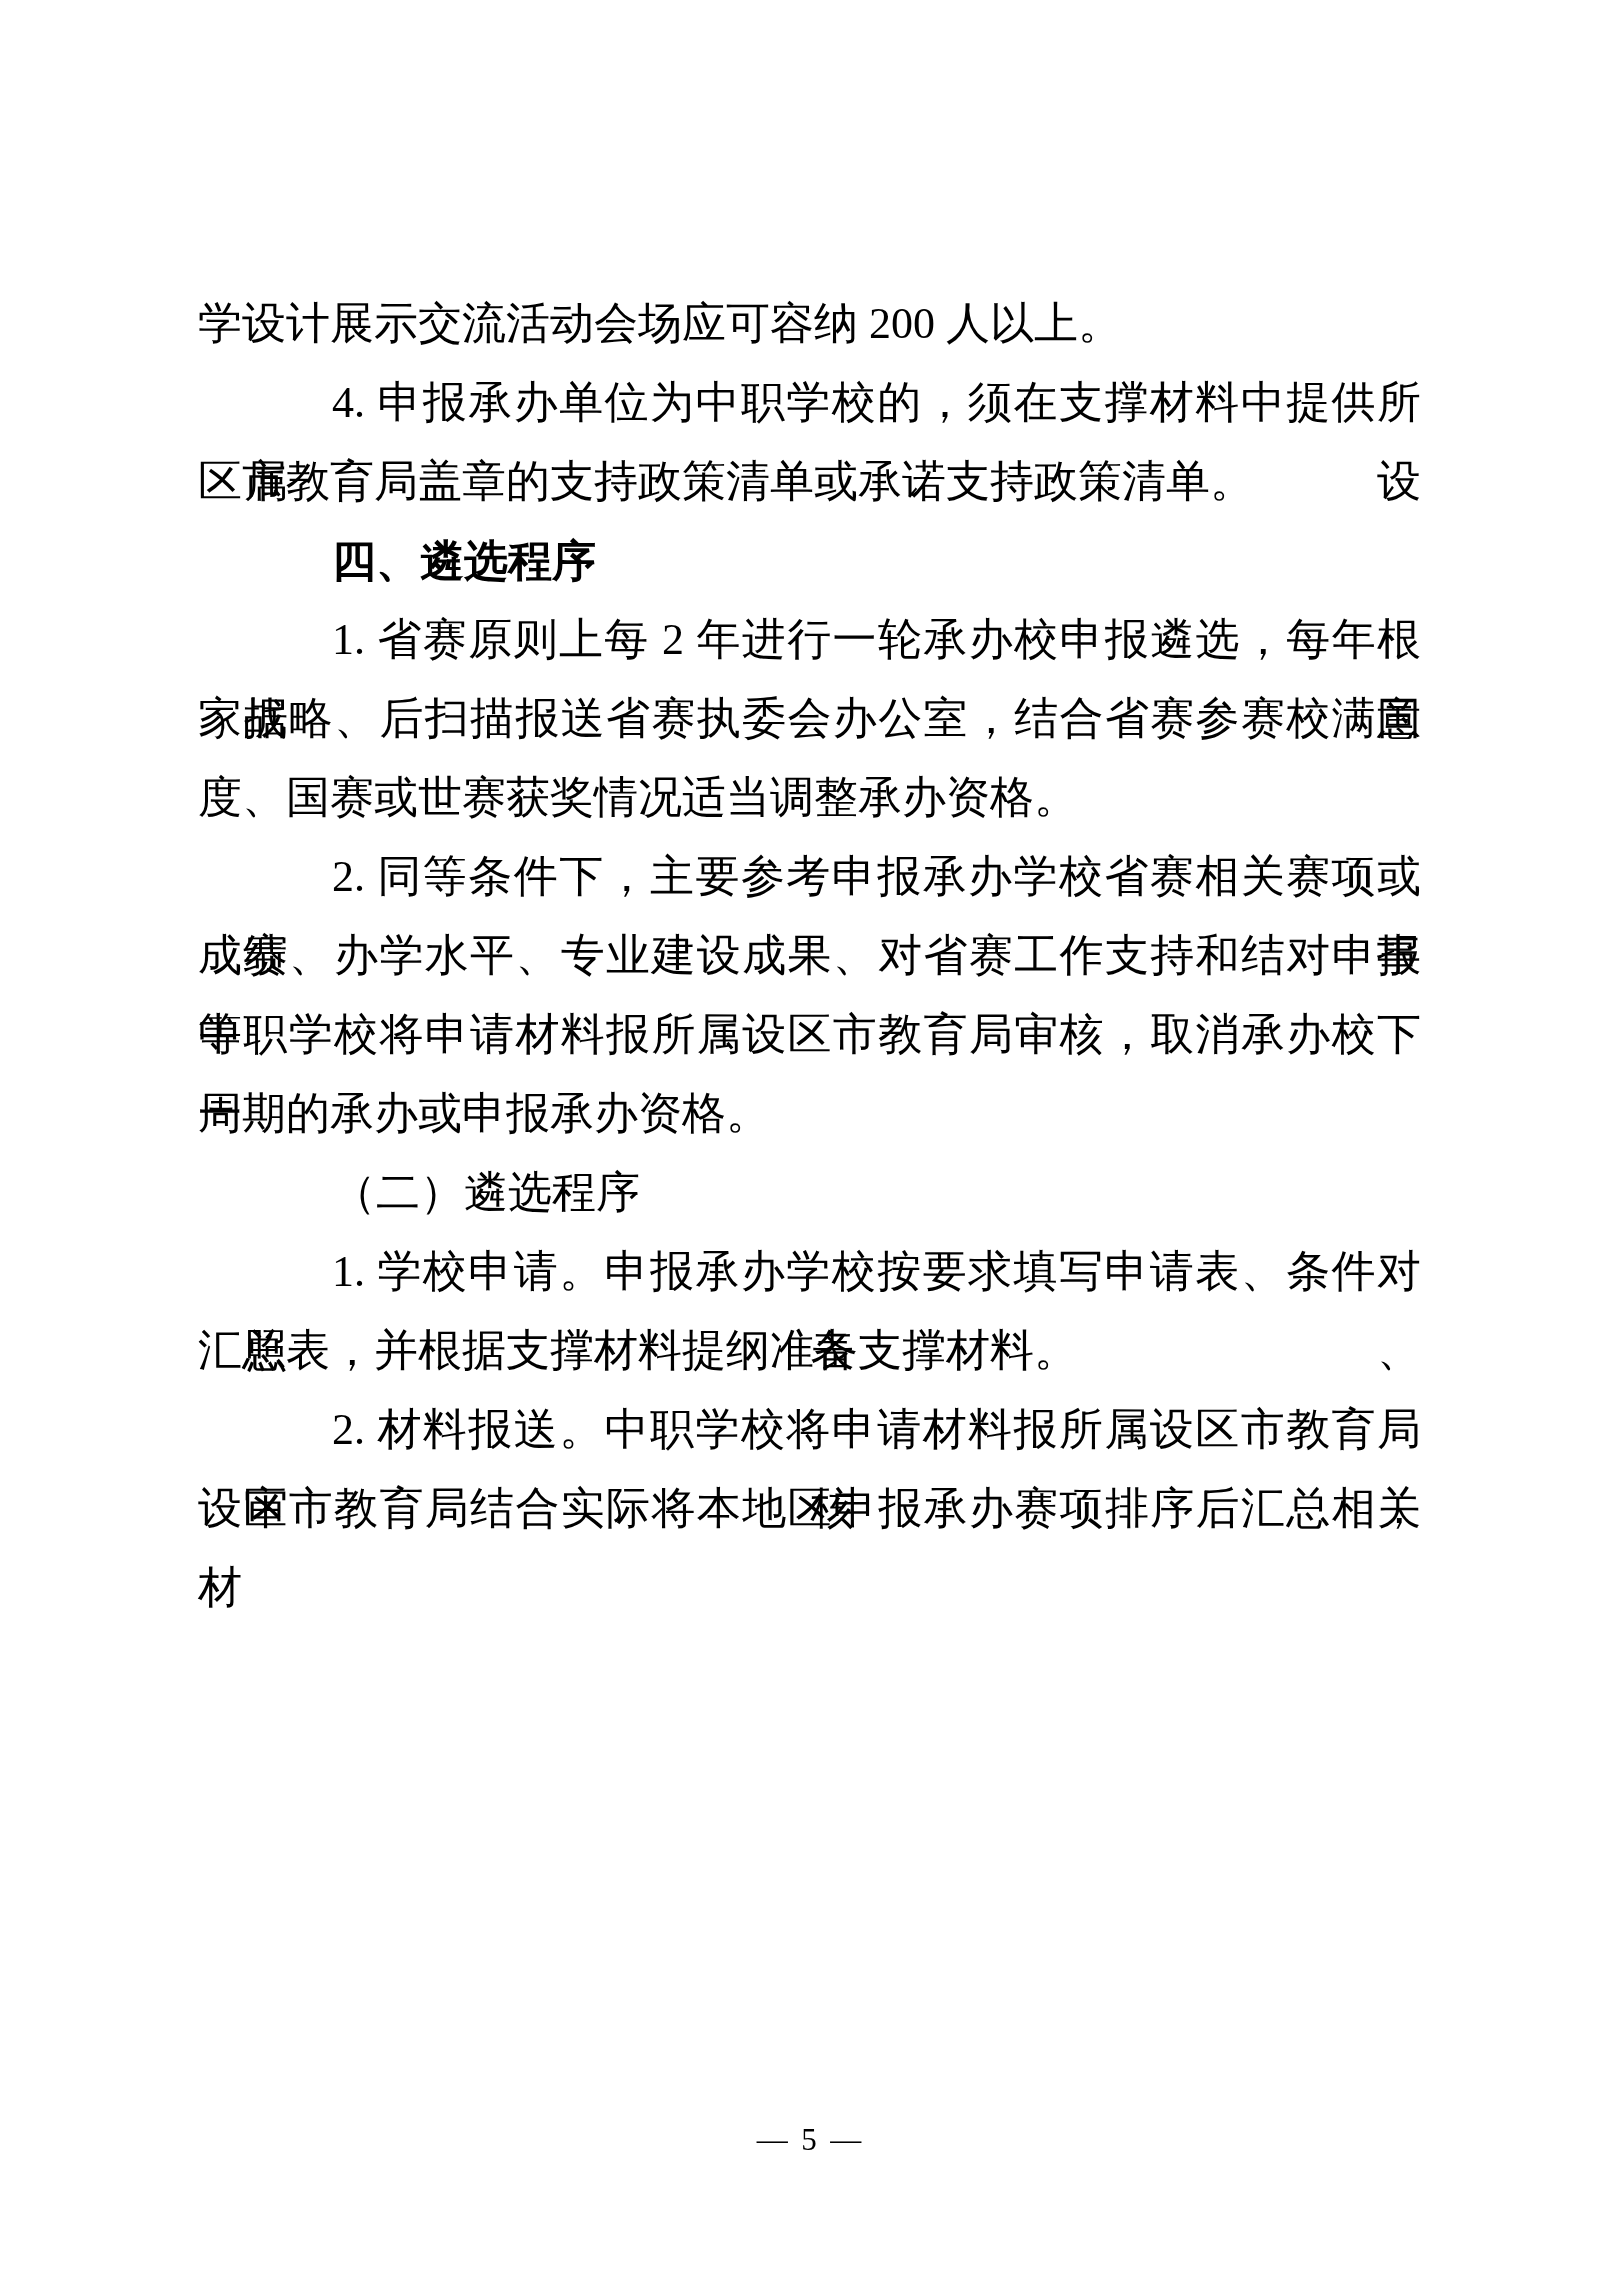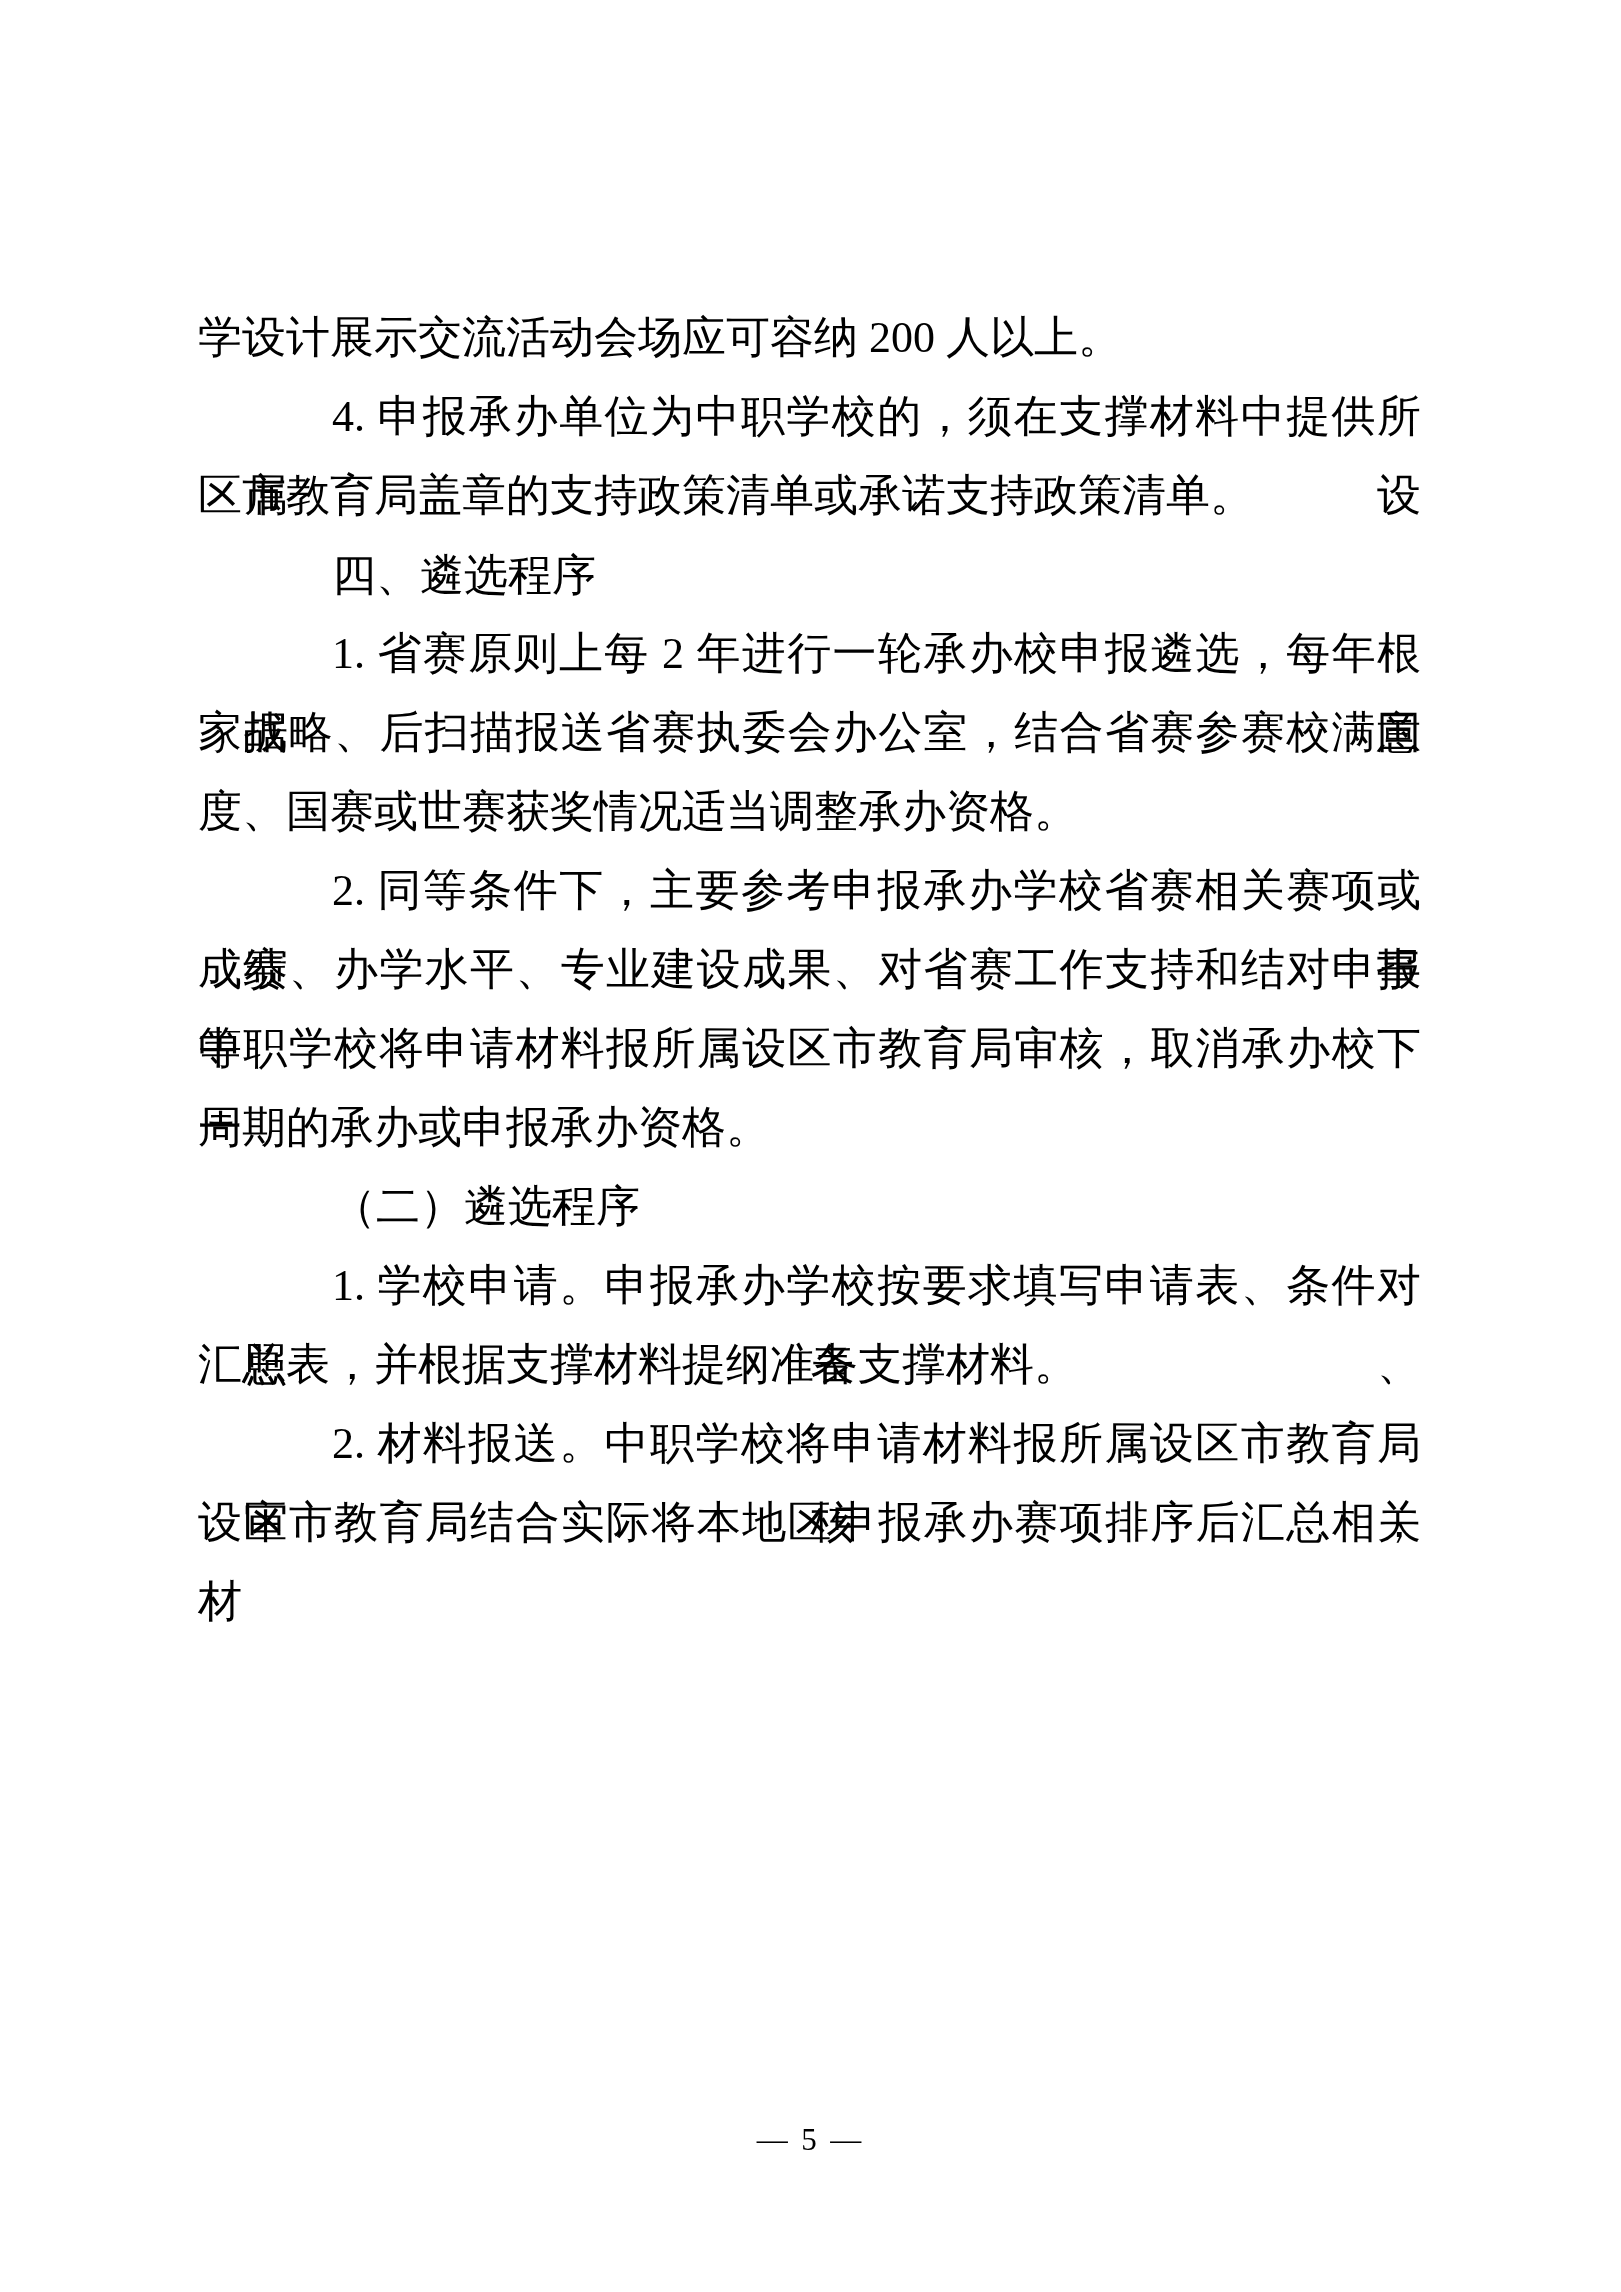--- a/index.html
+++ b/index.html
@@ -12,21 +12,21 @@
     width: 1621px;
     height: 2293px;
     background: #ffffff;
     color: #000000;
     overflow: hidden;
     font-family: "Liberation Serif", serif;
   }
   .content {
     position: absolute;
     left: 198px;
-    top: 298px;
+    top: 284px;
     width: 1223px;
   }
   .line {
     height: 79px;
     line-height: 79px;
     font-size: 44px;
     color: #000000;
     white-space: normal;
     font-family: "Liberation Serif", serif;
   }
@@ -34,21 +34,21 @@
     text-align: justify;
     text-align-last: justify;
     text-justify: inter-character;
   }
   .line.indent {
     text-indent: 88px;
     margin-left: 46px;
   }
   .line.heading {
     font-family: "Liberation Sans", sans-serif;
-    font-weight: 400;
+    font-weight: 700;
   }
   .line.subheading {
     font-family: "Liberation Serif", serif;
     font-weight: 400;
   }
   .footer {
     position: absolute;
     left: 0;
     top: 2115px;
     width: 100%;

